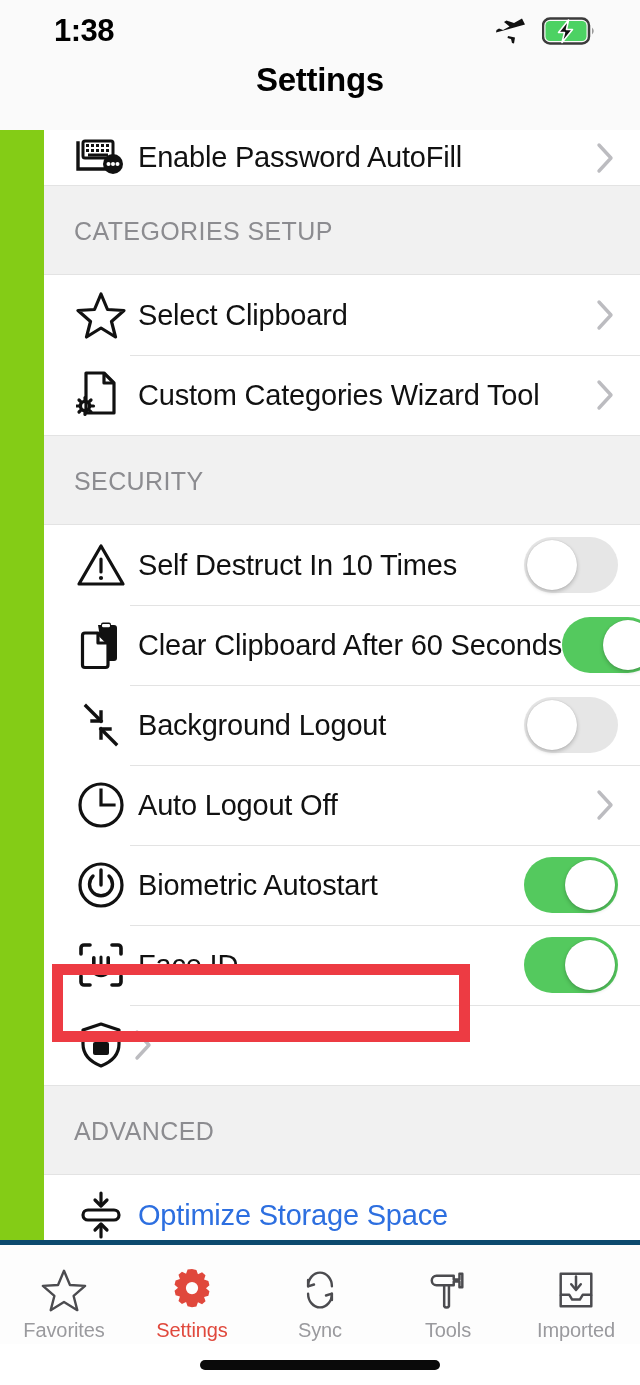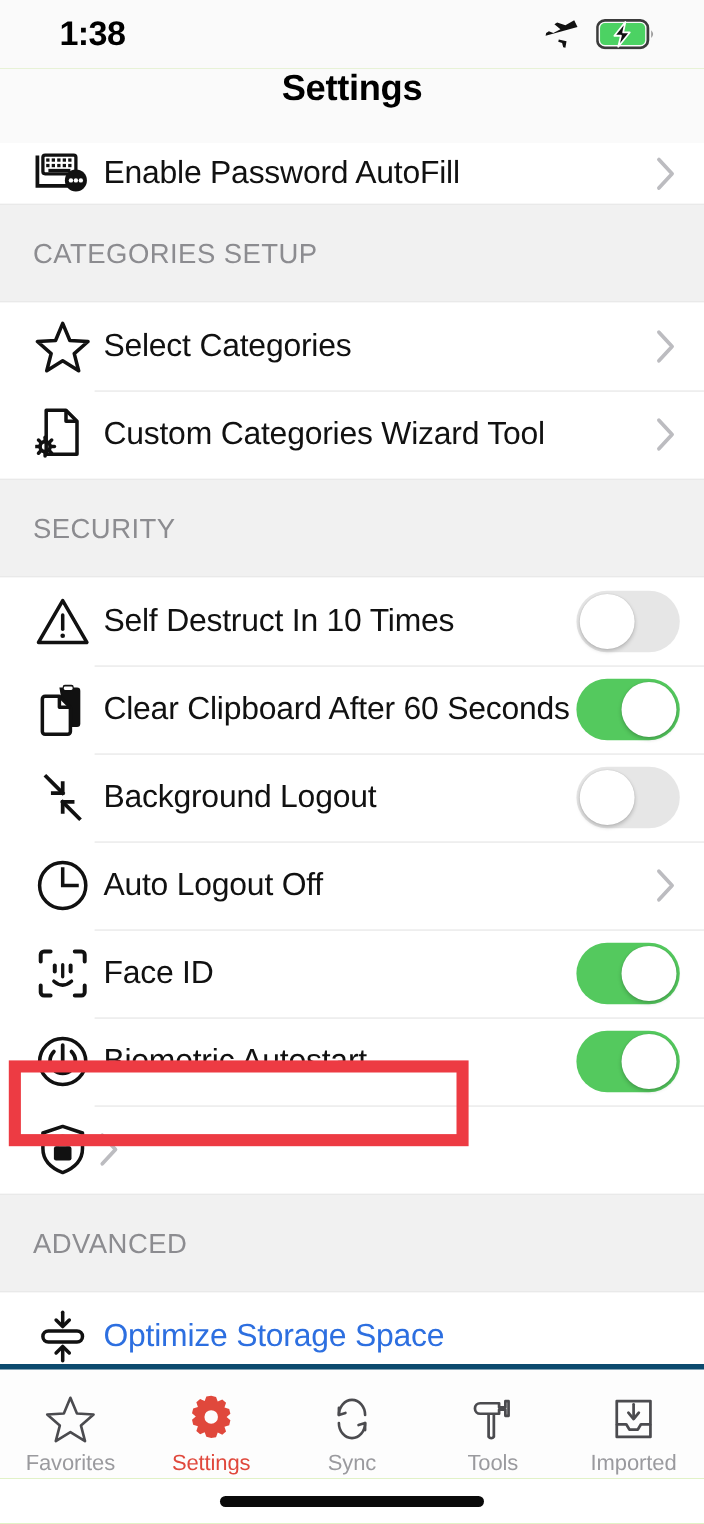--- a/index.html
+++ b/index.html
@@ -24,21 +24,21 @@
   .icon-plane svg, .icon-battery svg { display:block; }
 
   
   .navbar {
     height:68px; flex:0 0 68px; background:#fafafa;
     display:flex; align-items:flex-start; justify-content:center;
   }
   .nav-title { font-size:33px; font-weight:700; letter-spacing:-0.3px; color:#000; line-height:1.1; }
 
   
-  .content { flex:1 1 auto; background:#fff; overflow:hidden; position:relative; }
+  .content { flex:1 1 auto; background:#fff; overflow:hidden; position:relative;margin-left:44px; }
 
   .row {
     height:80px; display:flex; align-items:center;
     padding:0 22px 0 28px; background:#fff; position:relative;
   }
   .row + .row::before {
     content:""; position:absolute; left:86px; right:0; top:0; height:1px; background:#e3e3e3;
   }
   .row-icon { width:58px; flex:0 0 58px; display:flex; align-items:center; justify-content:center; }
   .row-icon svg { display:block; }
@@ -152,21 +152,21 @@
     <div class="section-header">
       <span>CATEGORIES SETUP</span>
     </div>
 
     <div class="row">
       <span class="row-icon">
         <svg width="50" height="48" viewBox="0 0 50 48">
             <path d="M25 3 L31.5 18.5 L48 19.5 L35.5 30.5 L39.5 46 L25 37 L10.5 46 L14.5 30.5 L2 19.5 L18.5 18.5 Z" fill="none" stroke="#111" stroke-width="3.2" stroke-linejoin="round"></path>
           </svg>
       </span>
-      <span class="row-label">Select Categories</span>
+      <span class="row-label">Select Clipboard</span>
       <span class="chevron">
         <svg width="20" height="32" viewBox="0 0 20 32">
             <path d="M4 3 L16 16 L4 29" fill="none" stroke="#bcbcc0" stroke-width="3.4" stroke-linecap="round" stroke-linejoin="round"></path>
           </svg>
       </span>
     </div>
 
     <div class="row">
       <span class="row-icon">
         <svg width="50" height="50" viewBox="0 0 50 50">
@@ -257,49 +257,49 @@
       <span class="chevron">
         <svg width="20" height="32" viewBox="0 0 20 32">
             <path d="M4 3 L16 16 L4 29" fill="none" stroke="#bcbcc0" stroke-width="3.4" stroke-linecap="round" stroke-linejoin="round"></path>
           </svg>
       </span>
     </div>
 
     <div class="row">
       <span class="row-icon">
         <svg width="50" height="50" viewBox="0 0 50 50">
+          <circle cx="25" cy="25" r="21" fill="none" stroke="#111" stroke-width="3.2"></circle>
+          <path d="M17 16 a11.5 11.5 0 1 0 16 0" fill="none" stroke="#111" stroke-width="3.4" stroke-linecap="round"></path>
+          <line x1="25" y1="10" x2="25" y2="25" stroke="#111" stroke-width="3.4" stroke-linecap="round"></line>
+        </svg>
+      </span>
+      <span class="row-label">Biometric Autostart</span>
+      <span class="toggle on">
+          <span class="knob"></span>
+        </span>
+    </div>
+
+    <div class="row">
+      <span class="row-icon">
+        <svg width="50" height="50" viewBox="0 0 50 50">
           <g stroke="#111" stroke-width="3.6" fill="none" stroke-linecap="round" stroke-linejoin="round">
             <path d="M14 5 H8 a3 3 0 0 0 -3 3 v6"></path>
             <path d="M36 5 h6 a3 3 0 0 1 3 3 v6"></path>
             <path d="M14 45 H8 a3 3 0 0 1 -3 -3 v-6"></path>
             <path d="M36 45 h6 a3 3 0 0 0 3 -3 v-6"></path>
           </g>
           <g fill="#111">
               <rect x="16" y="16" width="3.6" height="9" rx="1.8"></rect>
               <rect x="30.4" y="16" width="3.6" height="9" rx="1.8"></rect>
             </g>
           <path d="M25 17 v11" stroke="#111" stroke-width="3" stroke-linecap="round" fill="none"></path>
           <path d="M17 32 q8 7 16 0" fill="none" stroke="#111" stroke-width="3.2" stroke-linecap="round"></path>
         </svg>
       </span>
       <span class="row-label">Face ID</span>
-      <span class="toggle on">
-          <span class="knob"></span>
-        </span>
-    </div>
-
-    <div class="row">
-      <span class="row-icon">
-        <svg width="50" height="50" viewBox="0 0 50 50">
-          <circle cx="25" cy="25" r="21" fill="none" stroke="#111" stroke-width="3.2"></circle>
-          <path d="M17 16 a11.5 11.5 0 1 0 16 0" fill="none" stroke="#111" stroke-width="3.4" stroke-linecap="round"></path>
-          <line x1="25" y1="10" x2="25" y2="25" stroke="#111" stroke-width="3.4" stroke-linecap="round"></line>
-        </svg>
-      </span>
-      <span class="row-label">Biometric Autostart</span>
       <span class="toggle on">
           <span class="knob"></span>
         </span>
     </div>
 
     <div class="row">
       <span class="row-icon">
         <svg width="50" height="50" viewBox="0 0 50 50">
           <path d="M25 4 L43 10 v14 c0 11 -8 18 -18 22 c-10 -4 -18 -11 -18 -22 V10 Z" fill="none" stroke="#111" stroke-width="3.2" stroke-linejoin="round"></path>
           <rect x="17" y="22" width="16" height="13" rx="2" fill="#111"></rect>

